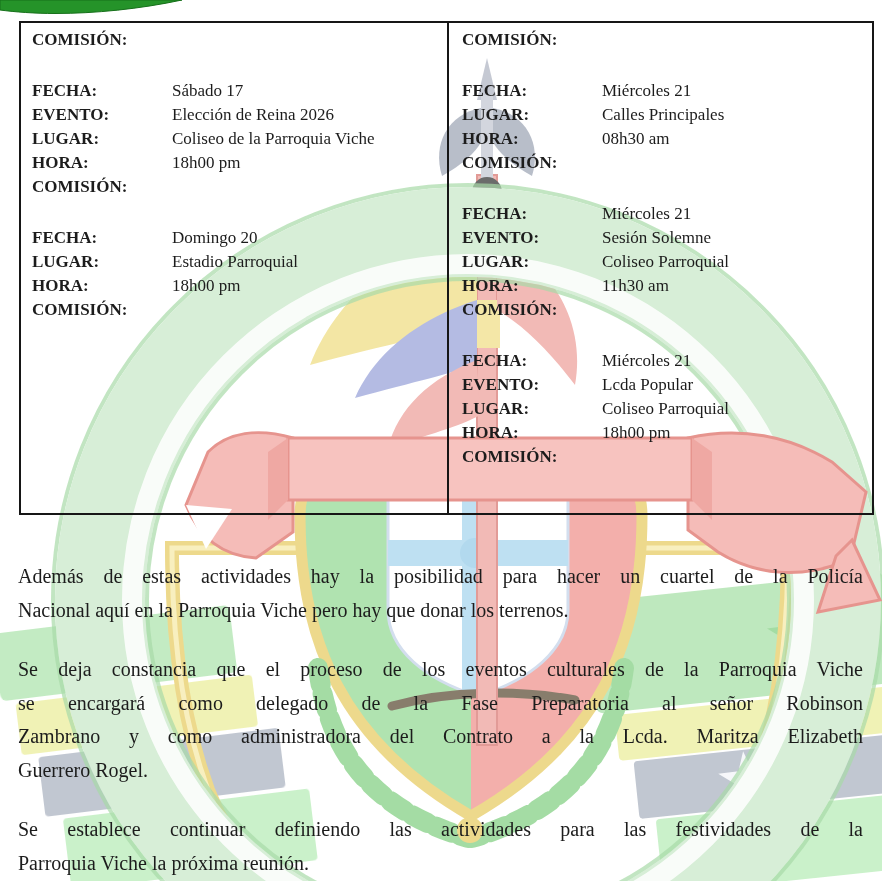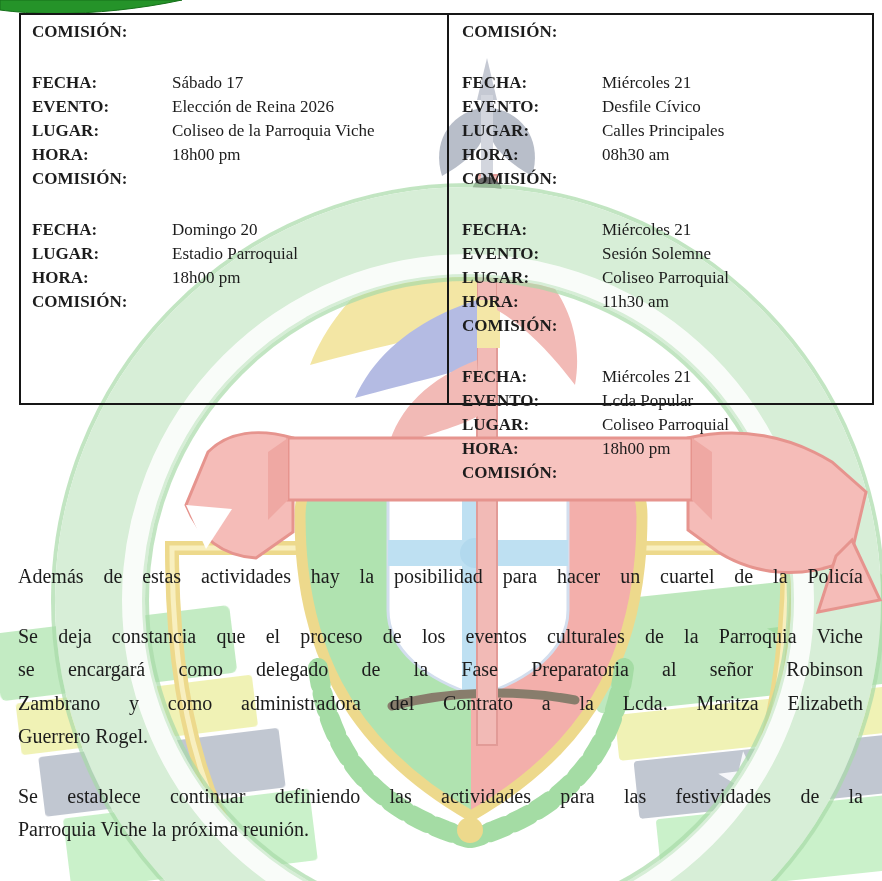--- a/index.html
+++ b/index.html
@@ -5,21 +5,21 @@
   html,body{margin:0;padding:0;background:#ffffff;}
   .page{
     position:relative;width:882px;height:881px;background:#ffffff;overflow:hidden;
     font-family:"Liberation Serif", serif;color:#1c1c1c;
   }
   .wm{position:absolute;left:0;top:0;width:882px;height:881px;}
   .content{position:absolute;left:0;top:0;width:882px;height:881px;}
 
   
   .sched{
-    position:absolute;left:19px;top:13px;width:855px;height:392px;
+    position:absolute;left:19px;top:21px;width:855px;height:494px;
     border:2px solid #161616;box-sizing:border-box;display:flex;
   }
   .cell{box-sizing:border-box;padding:5px 8px 0 11px;}
   .cell.c0{width:428px;border-right:2px solid #161616;}
   .cell.c1{flex:1;padding-left:13px;}
   .block + .block{margin-top:27px;}
   .row{font-size:17px;line-height:24px;}
   .lbl{font-weight:700;display:inline-block;width:140px;vertical-align:top;}
   .val{font-weight:400;}
 
@@ -143,21 +143,20 @@
           <div class="row"><span class="lbl">COMISIÓN:</span><span class="val"></span></div>
         </div>
       </div>
 
       <div class="cell c1">
         <div class="block">
           <div class="row"><span class="lbl">COMISIÓN:</span><span class="val"></span></div>
         </div>
         <div class="block">
           <div class="row"><span class="lbl">FECHA:</span><span class="val">Miércoles 21</span></div>
-          <div class="row"><span class="lbl">EVENTO:</span><span class="val">Desfile Cívico</span></div>
           <div class="row"><span class="lbl">LUGAR:</span><span class="val">Calles Principales</span></div>
           <div class="row"><span class="lbl">HORA:</span><span class="val">08h30 am</span></div>
           <div class="row"><span class="lbl">COMISIÓN:</span><span class="val"></span></div>
         </div>
         <div class="block">
           <div class="row"><span class="lbl">FECHA:</span><span class="val">Miércoles 21</span></div>
           <div class="row"><span class="lbl">EVENTO:</span><span class="val">Sesión Solemne</span></div>
           <div class="row"><span class="lbl">LUGAR:</span><span class="val">Coliseo Parroquial</span></div>
           <div class="row"><span class="lbl">HORA:</span><span class="val">11h30 am</span></div>
           <div class="row"><span class="lbl">COMISIÓN:</span><span class="val"></span></div>
@@ -168,20 +167,21 @@
           <div class="row"><span class="lbl">LUGAR:</span><span class="val">Coliseo Parroquial</span></div>
           <div class="row"><span class="lbl">HORA:</span><span class="val">18h00 pm</span></div>
           <div class="row"><span class="lbl">COMISIÓN:</span><span class="val"></span></div>
         </div>
       </div>
     </div>
 
     <div class="bodytext">
       <div class="para">
         <div class="jline">Además de estas actividades hay la posibilidad para hacer un cuartel de la Policía</div>
+        <div class="jlast">Nacional aquí en la Parroquia Viche pero hay que donar los terrenos.</div>
       </div>
       <div class="para">
         <div class="jline">Se deja constancia que el proceso de los eventos culturales de la Parroquia Viche</div>
         <div class="jline">se encargará como delegado de la Fase Preparatoria al señor Robinson</div>
         <div class="jline">Zambrano y como administradora del Contrato a la Lcda. Maritza Elizabeth</div>
         <div class="jlast">Guerrero Rogel.</div>
       </div>
       <div class="para">
         <div class="jline">Se establece continuar definiendo las actividades para las festividades de la</div>
         <div class="jlast">Parroquia Viche la próxima reunión.</div>

